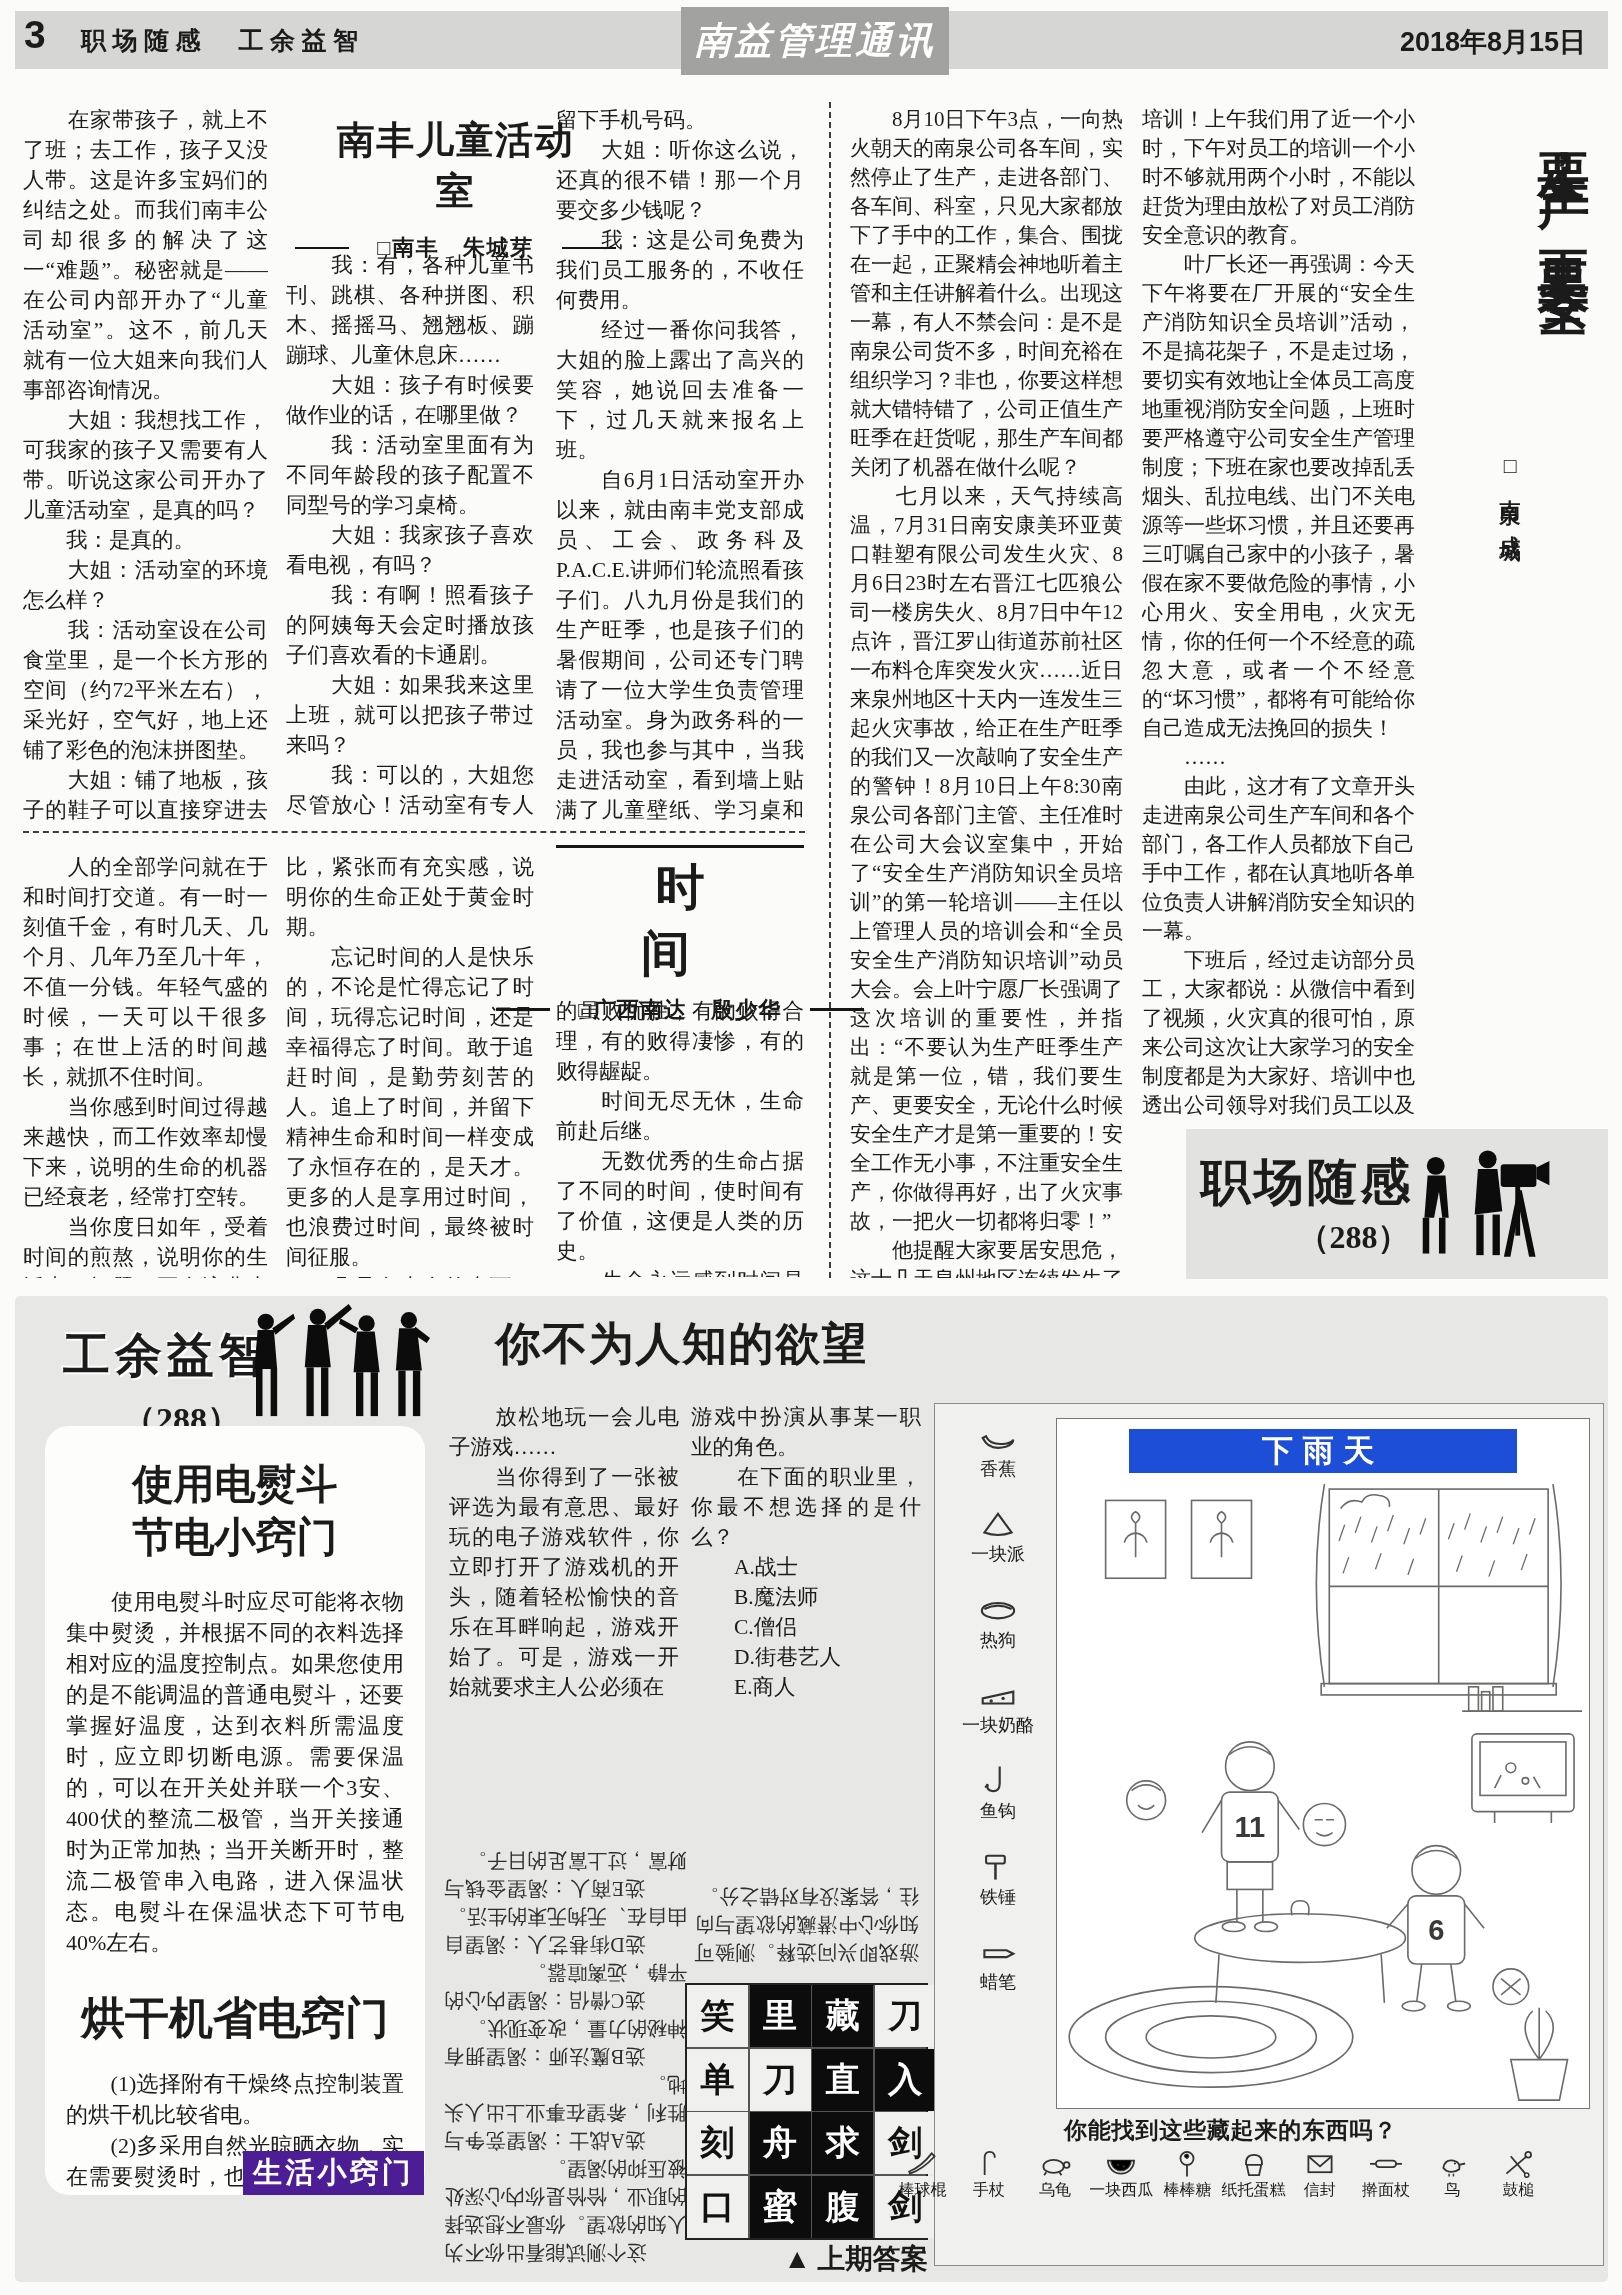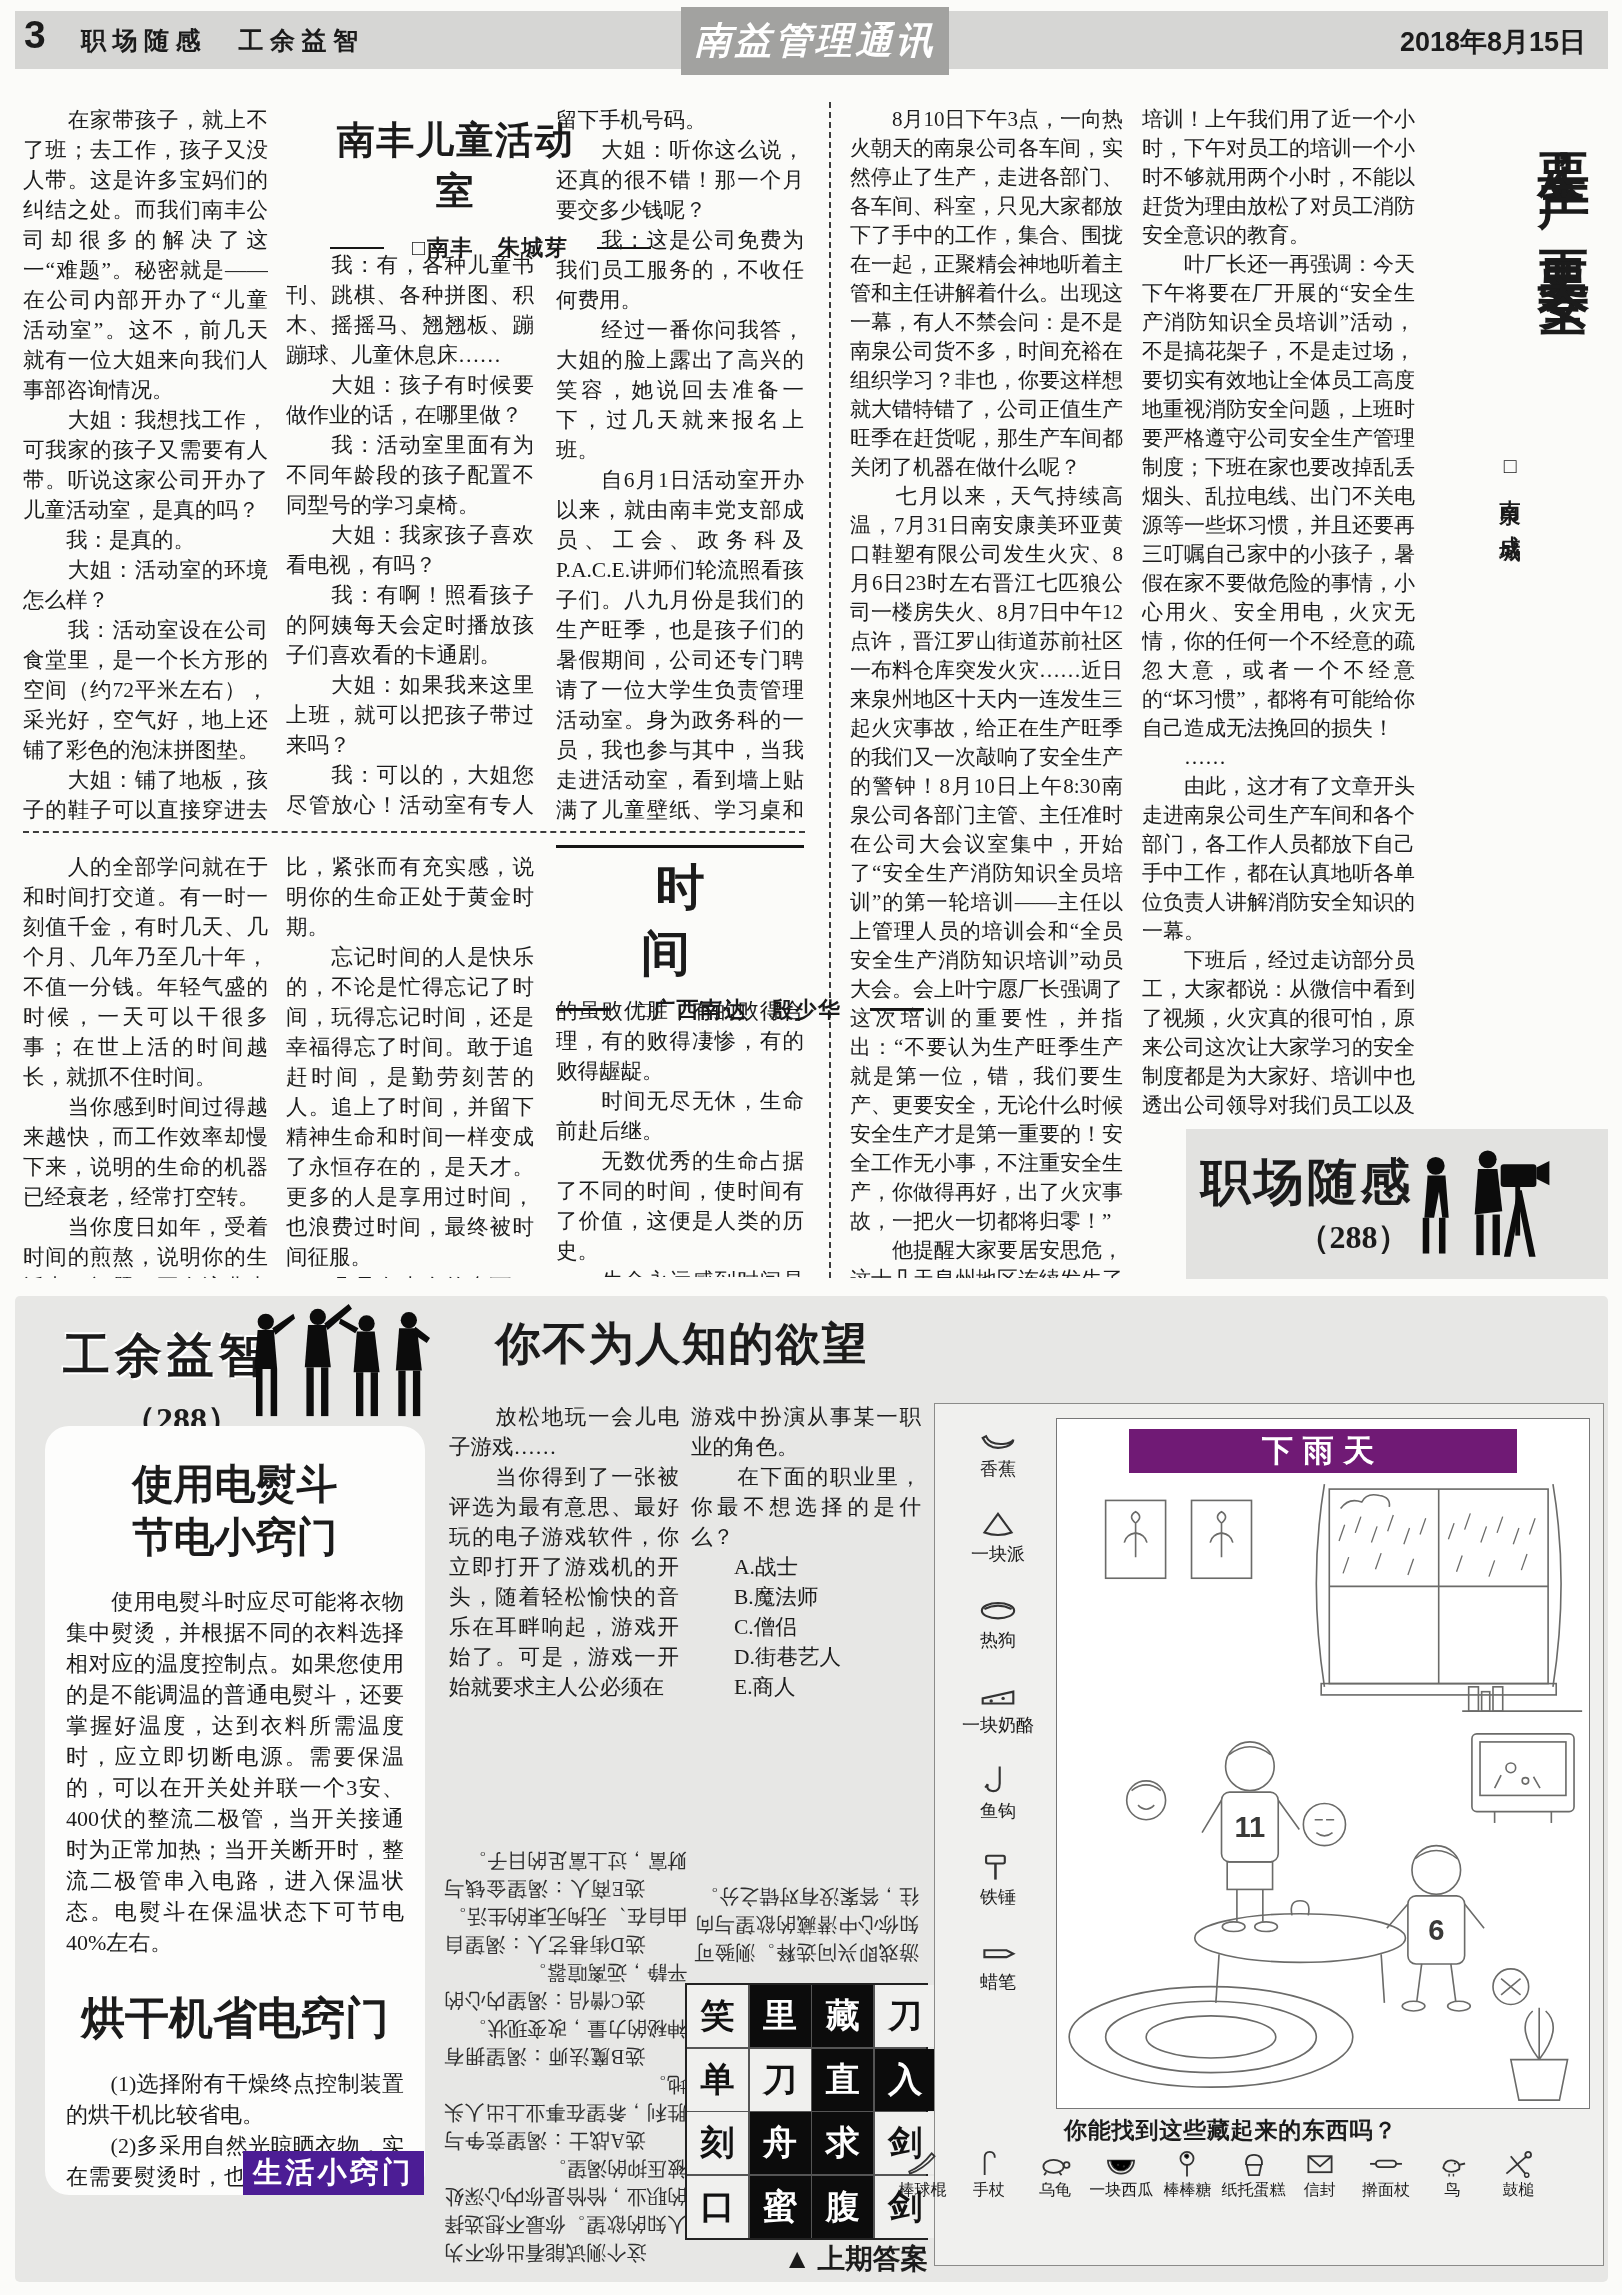--- a/index.html
+++ b/index.html
@@ -19,21 +19,21 @@
   .logo-text { color:#fff; font:700 italic 37px "Liberation Serif",serif; letter-spacing:3.2px; }
   .header-date { right:36px; top:24px; font:700 27px "Liberation Sans",sans-serif; }
   
   .ncol {
     font-size:21.5px; line-height:30px; text-align:justify;
     white-space:pre-line; overflow:hidden;
   }
   .dashed-h { border-top:2.4px dashed #3c3c3c; height:0; }
   .dashed-v { border-left:2.4px dashed #3c3c3c; width:0; }
   .art-title { text-align:center; font-weight:900; letter-spacing:1.6px; }
-  .byline-row { display:flex; align-items:center; justify-content:space-between; gap:28px; margin-top:16px; }
+  .byline-row { display:flex; align-items:center; justify-content:center; gap:28px; margin-top:16px; }
   .byline-row .rule { height:2.4px; background:#161616; flex:0 0 54px; }
   .byline-text { font-size:22px; font-weight:700; letter-spacing:1.6px; white-space:nowrap; }
   .time-toprule { border-top:3.2px solid #161616; }
   
   .v-title { writing-mode:vertical-rl; text-orientation:upright;
     font-size:52px; font-weight:900; letter-spacing:11.4px; }
   .v-byline { writing-mode:vertical-rl; text-orientation:upright;
     font-size:21px; font-weight:700; letter-spacing:4.9px; }
   
   .wp-box { left:1186px; top:1129px; width:422px; height:150px; background:#e2e2e0;
@@ -64,21 +64,21 @@
   .cell.w { background:#f0f0ee; color:#111; }
   .cell.b { background:#0c0c0c; color:#fff; }
   .grid-caption { left:685px; top:2240px; width:243px; text-align:right; font-size:27.6px; font-weight:700; }
   
   .hidden-title { left:998px; top:1314px; width:603px; text-align:center; font-size:45px; font-weight:900; letter-spacing:1.6px; }
   .puzzle-box { left:934px; top:1403px; width:670px; height:863px; background:#f0f0ee; border:1.6px solid #8b8b89; }
   .item { display:flex; flex-direction:column; align-items:center; }
   .item-label { font-size:18px; margin-top:1.6px; white-space:nowrap; }
   .left-strip { left:941px; top:1421px; width:114px; display:flex; flex-direction:column; gap:26px; align-items:center; }
   .picture-frame { left:1056px; top:1418px; width:534px; height:691px; background:#ffffff; border:1.6px solid #777; }
-  .banner { left:1129px; top:1429px; width:388px; height:44px; background:#701a75; color:#fff;
+  .banner { left:1129px; top:1429px; width:388px; height:44px; background:#1d4ed8; color:#fff;
     display:flex; align-items:center; justify-content:center; font-size:31px; font-weight:700; letter-spacing:9.7px; }
   .pic-caption { left:1064px; top:2115px; font-size:23px; font-weight:700; letter-spacing:0.8px; }
   .bottom-items { left:891px; top:2149px; width:659px; display:flex; flex-wrap:wrap; justify-content:space-between; row-gap:11.4px; }
   .bottom-items .item { width:63px; }
   .bottom-items .item-label { font-size:16px; }
   svg.icon { display:block; }
 </style>
 </head>
 <body>
 

